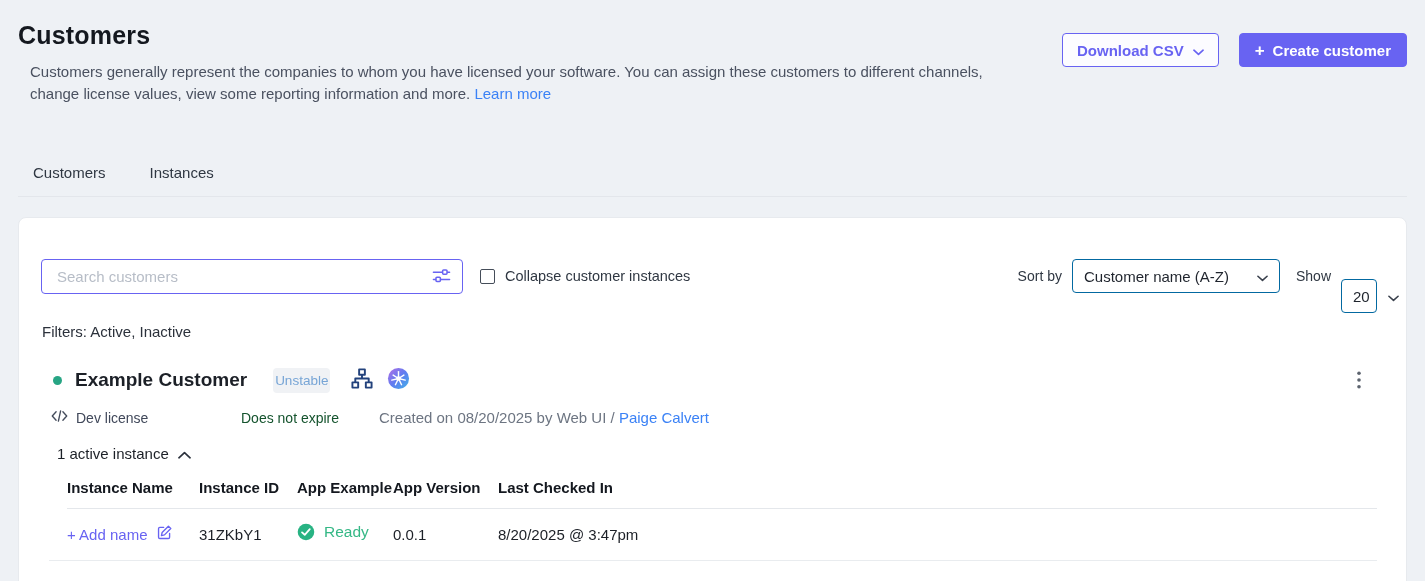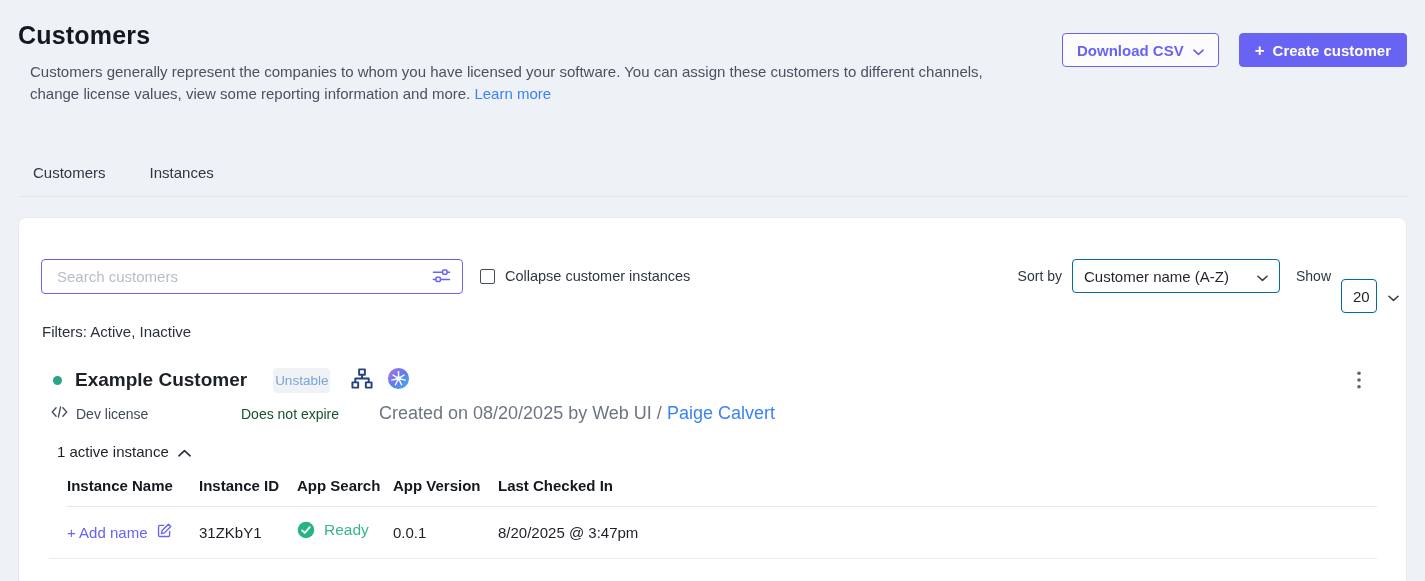--- a/index.html
+++ b/index.html
@@ -92,24 +92,24 @@
   .customer-header { display: flex; align-items: center; margin: 26px 0 0 12px; height: 28px; }
   .status-dot { width: 9px; height: 9px; border-radius: 50%; background: #27a584; margin-right: 13px; }
   .customer-name { font-size: 19px; font-weight: 700; color: #1c2027; }
   .badge {
     margin-left: 26px; padding: 5px 2px; border-radius: 4px;
     background: #f0f2f5; color: #77a5d6; font-size: 13.5px;
   }
   .type-icons { display: flex; align-items: center; gap: 13px; margin-left: 20px; }
   .kebab { margin-left: auto; margin-right: 12px; padding: 2px 4px; cursor: pointer; display: flex; }
 
-  .license-row { display: flex; align-items: center; margin: 9px 0 0 10px; font-size: 14px; }
+  .license-row { display: flex; align-items: center; margin: 15px 0 0 10px; font-size: 14px; }
   .license-type { display: flex; align-items: center; gap: 8px; width: 190px; color: #40485a; }
   .expiry { width: 138px; color: #14532d; }
-  .created { color: #6d7582; font-size: 18px; }
+  .created { color: #6d7582; font-size: 15px; }
   .created .link { font-weight: 400; }
 
   .instances-summary {
     display: flex; align-items: center; gap: 9px;
     margin: 19px 0 0 16px; font-size: 15px; color: #1c2027; cursor: pointer;
   }
 
   
   .instances-table { margin: 17px 0 0 26px; }
   .t-header {
@@ -273,21 +273,21 @@
         <svg width="13" height="8" viewBox="0 0 14 8">
             <polyline points="1,7 7,1.4 13,7" fill="none" stroke="#2b313c" stroke-width="1.8" stroke-linecap="round" stroke-linejoin="round"></polyline>
           </svg>
       </span>
     </div>
 
     <div class="instances-table">
       <div class="t-header">
         <span>Instance Name</span>
         <span>Instance ID</span>
-        <span>App Search</span>
+        <span>App Example</span>
         <span>App Version</span>
         <span>Last Checked In</span>
       </div>
       <div class="t-row-wrap">
         <div class="t-row">
           <span class="add-name">
             <span>+ Add name</span>
             <span>
               <svg width="17" height="17" viewBox="0 0 20 20" fill="none" stroke="#6863f2" stroke-width="1.6" stroke-linecap="round" stroke-linejoin="round">
                 <path d="M9 4H4.5A1.5 1.5 0 0 0 3 5.5v10A1.5 1.5 0 0 0 4.5 17h10a1.5 1.5 0 0 0 1.5-1.5V11"></path>

